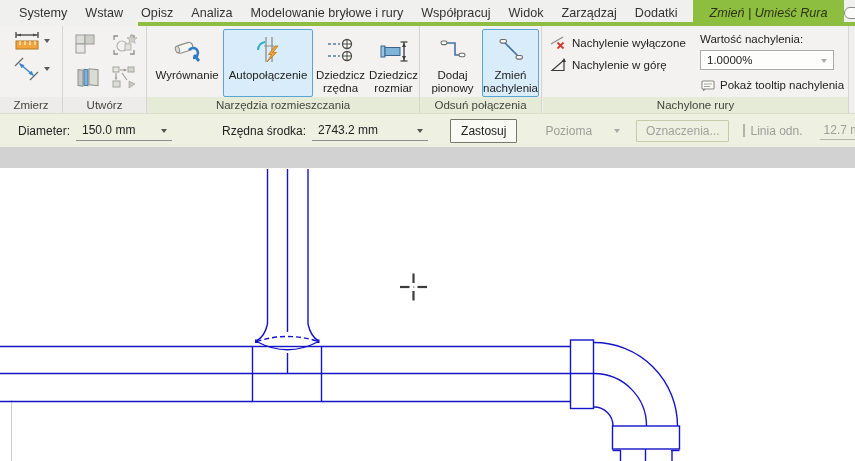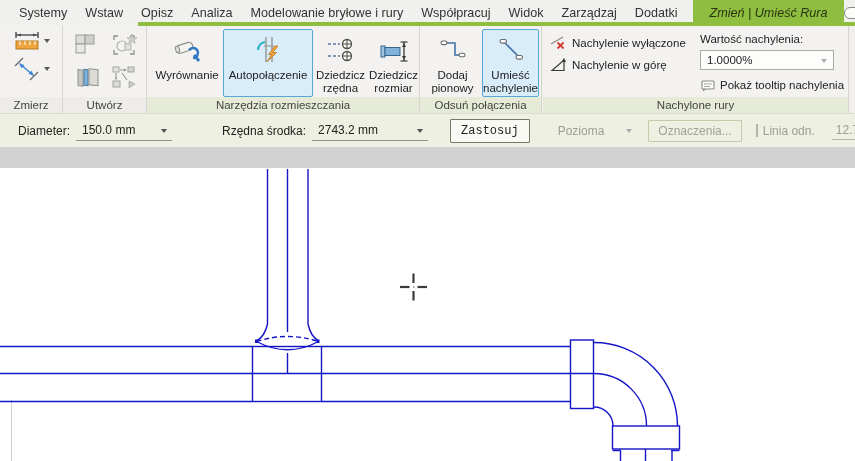--- a/index.html
+++ b/index.html
@@ -55,21 +55,21 @@
   #optionsbar { position:absolute; left:0; top:113px; width:855px; height:34px; background:#eef0e1;
     border-top:1px solid #dcddcc; display:flex; align-items:center; font-size:12px; color:#222; }
   .ob-label { white-space:nowrap; }
   .ob-combo { position:relative; border-bottom:1px solid #8f8f8a; height:20px; display:flex; align-items:center;
     padding:0 20px 0 6px; white-space:nowrap; }
   .ob-combo .ccaret { position:absolute; right:5px; top:8px; }
   .ccaret { width:0; height:0; border-left:3.5px solid transparent; border-right:3.5px solid transparent; border-top:4.5px solid #555; }
   .ccaret.dis { border-top-color:#aaa; }
   .ob-sep { width:1px; height:24px; background:#c4c5b5; }
   #apply-btn { height:24px; border:1px solid #77776a; background:#fafaf4; border-radius:1px;
-    font-size:12px; color:#222; padding:0 10px; display:flex; align-items:center; font-family:Liberation Mono, monospace; }
+    font-size:12px; color:#222; padding:0 10px; display:flex; align-items:center; font-family:Liberation Sans, sans-serif; }
   .dis-txt { color:#9e9e98; }
   #tags-btn { height:22px; border:1px solid #c3cbab; background:transparent; border-radius:1px;
     font-size:12px; color:#a2a29c; padding:0 9px; display:flex; align-items:center; font-family:inherit; }
   .checkbox { width:13px; height:13px; border:1px solid #b3b3ab; background:#fbfbf8; }
   .ul-field { border-bottom:1px solid #b5b5ad; padding:2px 14px 2px 4px; }
 
   
   #view-strip { position:absolute; left:0; top:147px; width:855px; height:21px; background:#d2d2d2; }
   #canvas { position:absolute; left:0; top:168px; width:855px; height:293px; background:#fff; }
 </style>
@@ -238,21 +238,21 @@
         <div class="lbl">Dodaj pionowy</div>
       </div>
       <div class="big-btn selected" style="left:62px; width:57px;">
         <div class="icon-box">
           <svg width="30" height="30" viewBox="0 0 30 30">
             <line x1="9" y1="8" x2="22" y2="21" stroke="#4472a8" stroke-width="1.6"></line>
             <rect x="4" y="4.5" width="6.5" height="3.6" rx="1.8" fill="#fdfdfb" stroke="#6a6a66" stroke-width="1.1"></rect>
             <rect x="20" y="20.5" width="6.5" height="3.6" rx="1.8" fill="#fdfdfb" stroke="#6a6a66" stroke-width="1.1"></rect>
           </svg>
         </div>
-        <div class="lbl">Umieść nachylenie</div>
+        <div class="lbl">Zmień nachylenia</div>
       </div>
       <div class="panel-caption cap-green">Odsuń połączenia</div>
     </div>
 
     <div class="panel" style="left:543px; width:306px;">
       <div class="opt-row" style="top:7px;">
         <svg width="17" height="16" viewBox="0 0 17 16">
           <line x1="1" y1="9" x2="13" y2="2" stroke="#8f8f8a" stroke-width="1.4"></line>
           <line x1="7.5" y1="7.5" x2="13.5" y2="13.5" stroke="#d43b2f" stroke-width="1.8"></line>
           <line x1="13.5" y1="7.5" x2="7.5" y2="13.5" stroke="#d43b2f" stroke-width="1.8"></line>

